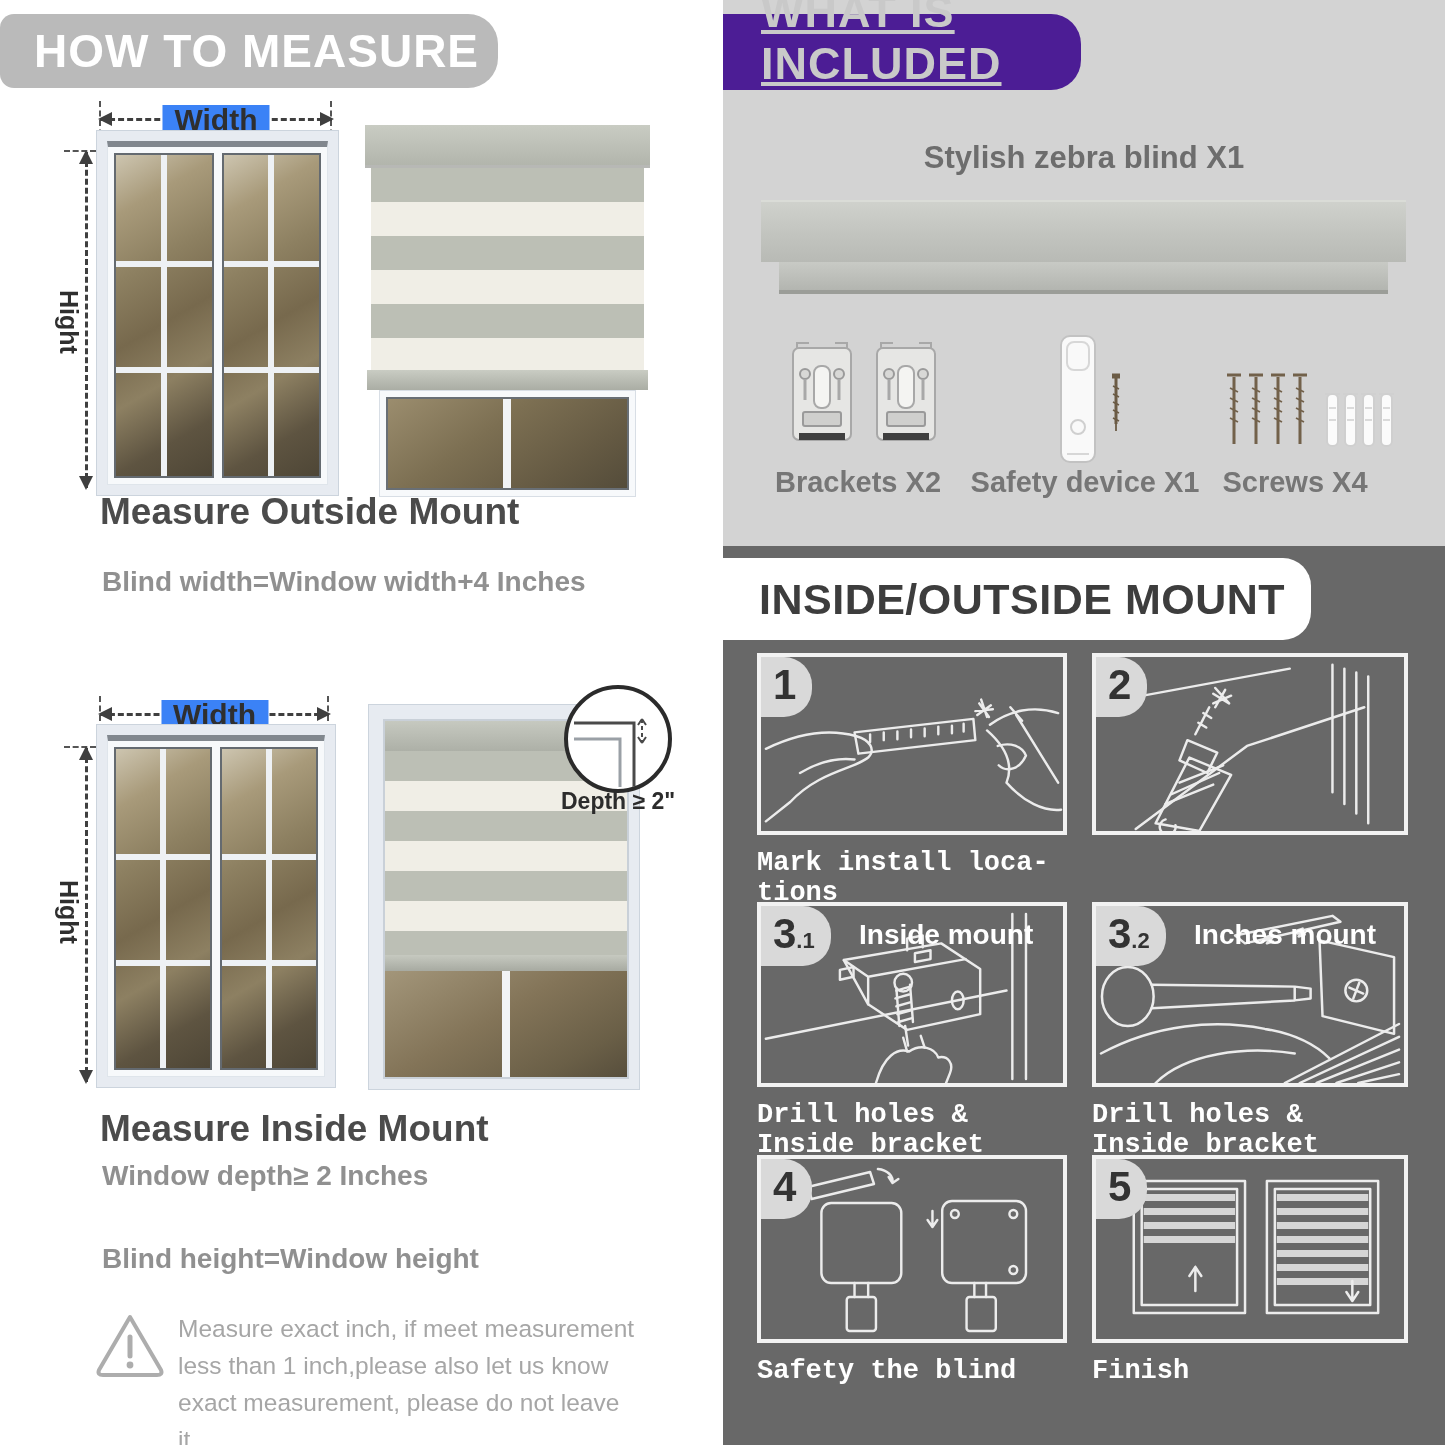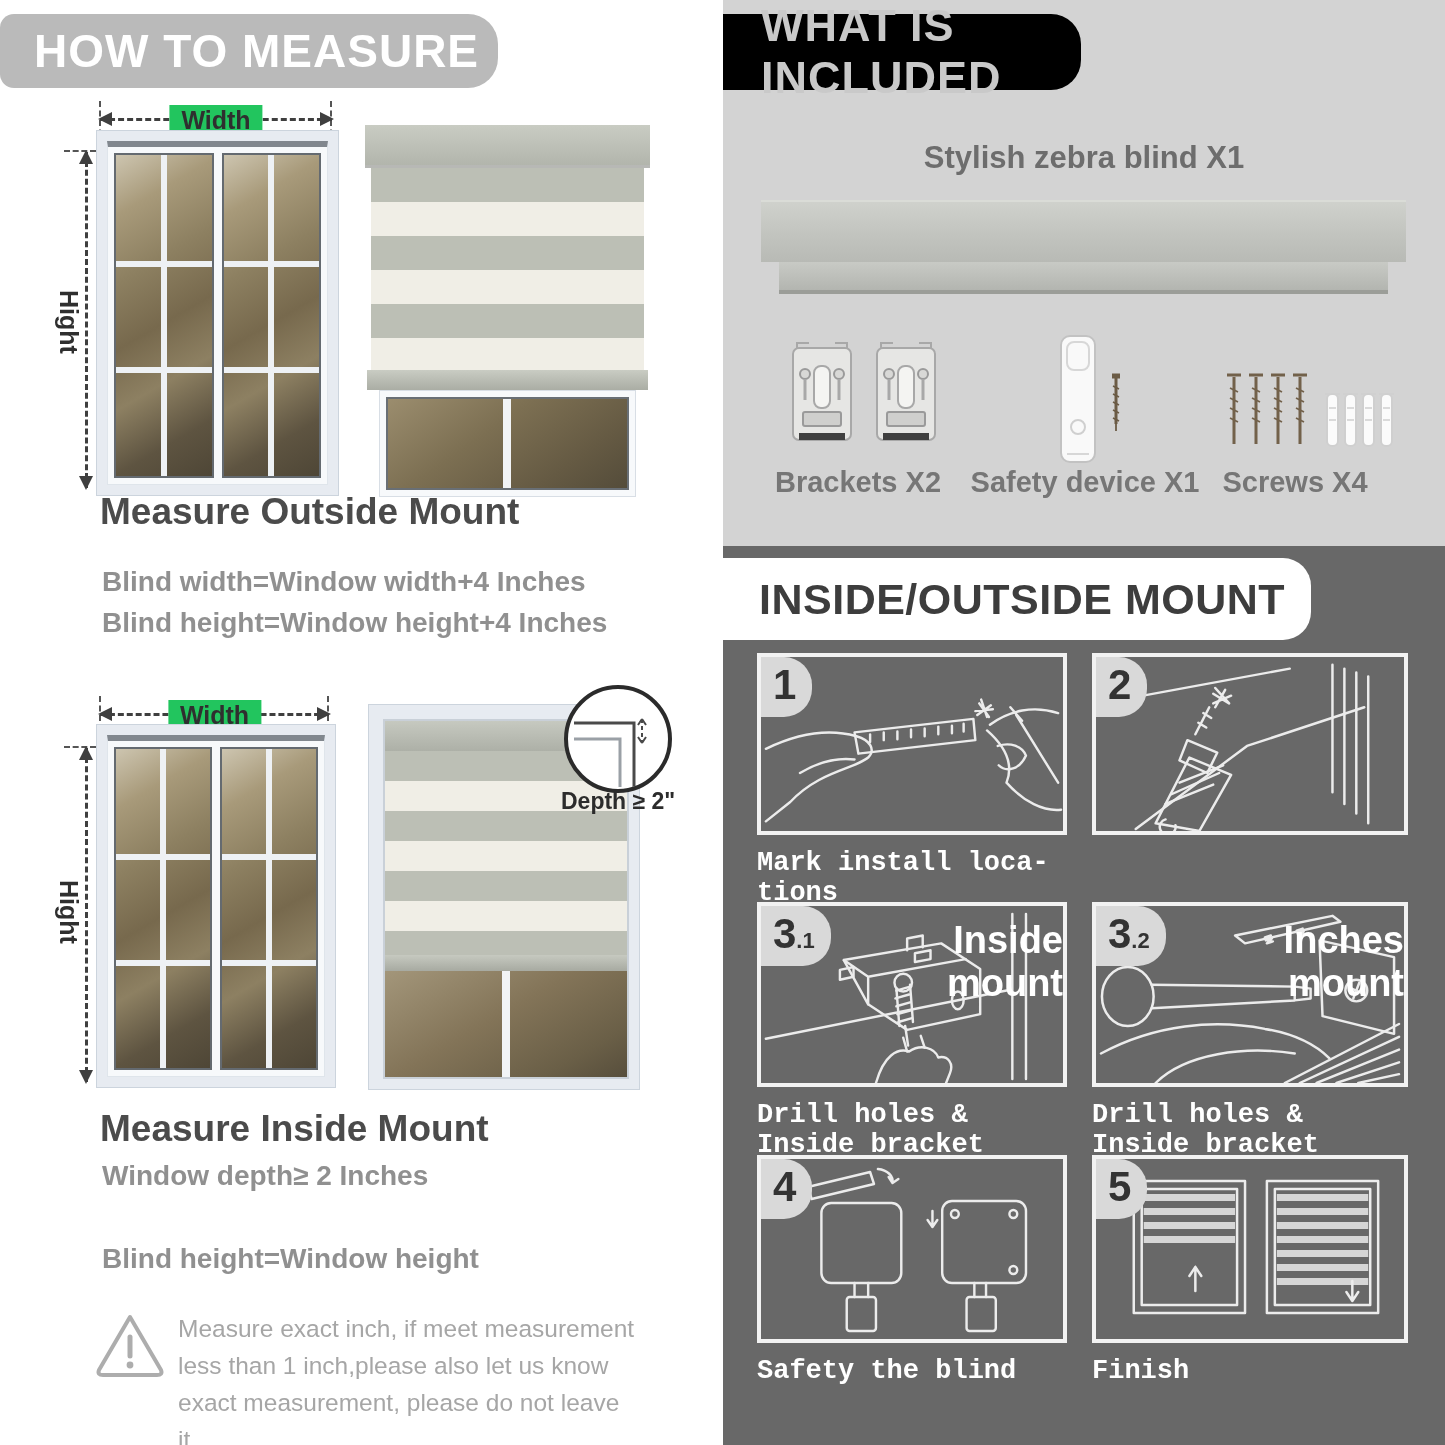--- a/index.html
+++ b/index.html
@@ -31,21 +31,21 @@
       linear-gradient(150deg, #cdc5b0 0%, #a89a7a 16%, #8d8061 34%, #77694d 52%, #8d8062 68%, #5e5441 85%, #4e4636 100%);
   }
 
   
   .dim-w { position:absolute; height:0; border-top:3px dashed #3f3f3f; }
   .dim-w::before { content:""; position:absolute; left:-2px; top:-9px;
     border-top:7px solid transparent; border-bottom:7px solid transparent; border-right:14px solid #3f3f3f; }
   .dim-w::after { content:""; position:absolute; right:-2px; top:-9px;
     border-top:7px solid transparent; border-bottom:7px solid transparent; border-left:14px solid #3f3f3f; }
   .dim-label { position:absolute; left:50%; top:-16px; transform:translateX(-50%);
-    background:#22c55e; padding:0 12px; color:#2f2f2f; font-size:25px; font-weight:bold; line-height:30px; }
+    background:#3b82f6; padding:0 12px; color:#2f2f2f; font-size:30px; font-weight:bold; line-height:30px; }
   .dim-v { position:absolute; width:0; border-left:3px dashed #3f3f3f; }
   .dim-v::before { content:""; position:absolute; top:-2px; left:-9px;
     border-left:7px solid transparent; border-right:7px solid transparent; border-bottom:14px solid #3f3f3f; }
   .dim-v::after { content:""; position:absolute; bottom:-2px; left:-9px;
     border-left:7px solid transparent; border-right:7px solid transparent; border-top:14px solid #3f3f3f; }
   .vlabel { position:absolute; writing-mode:vertical-rl; color:#2f2f2f; font-size:25px; font-weight:bold; }
   .guide-v { position:absolute; width:0; border-left:2px dashed #555; }
   .guide-h { position:absolute; height:0; border-top:2px dashed #555; }
 
   
@@ -79,44 +79,44 @@
   .depth-callout { position:absolute; left:564px; top:685px; width:108px; height:108px;
     border:4px solid #2b2b2b; border-radius:50%; background:#ffffff; box-sizing:border-box; overflow:hidden; }
   .depth-label { position:absolute; left:561px; top:788px; color:#2c2c2c; font-size:23px; font-weight:bold; }
 
   
   .warning-text { position:absolute; left:178px; top:1310px; width:458px;
     color:#a6a6a6; font-size:24.5px; line-height:37px; }
 
   
   .included-panel { position:absolute; left:723px; top:0; width:722px; height:546px; background:#d3d3d3; }
-  .included-header { position:absolute; left:0; top:14px; width:358px; height:76px; background:#000000;
-    border-radius:0 30px 30px 0; display:flex; align-items:center; padding-left:38px; box-sizing:border-box;
-    color:#c9c9c9; font-size:45px; font-weight:bold; letter-spacing:1px; }
+  .included-header { position:absolute; left:0; top:14px; width:358px; height:76px; background:#4c1d95;
+    border-radius:0 30px 30px 0; display:flex; align-items:flex-end; padding-left:38px; box-sizing:border-box;
+    color:#c9c9c9; font-size:45px; font-weight:bold; letter-spacing:1px;text-decoration:underline; }
   .product-label { position:absolute; left:0; top:140px; width:100%; text-align:center;
     color:#6d6d6d; font-size:31px; font-weight:bold; }
   .rail-main { position:absolute; left:38px; top:200px; width:645px; height:62px;
     background:linear-gradient(180deg,#d0d2cd 0%, #c2c4bf 55%, #b8bab5 100%); box-shadow:inset 0 2px 0 #dadcd7; }
   .rail-under{ position:absolute; left:56px; top:262px; width:609px; height:28px;
     background:linear-gradient(180deg,#c8cac5,#b3b5b0); border-bottom:4px solid #9b9d98; }
   .item-label { position:absolute; top:466px; transform:translateX(-50%);
     color:#767676; font-size:29px; font-weight:bold; white-space:nowrap; }
 
   .mount-panel { position:absolute; left:723px; top:546px; width:846px; height:899px; background:#686868; }
   .mount-header { position:absolute; left:0; top:12px; width:588px; height:82px; background:#ffffff;
     border-radius:0 28px 28px 0; display:flex; align-items:center; padding-left:36px; box-sizing:border-box;
     color:#3d3d3d; font-size:43px; font-weight:bold; letter-spacing:0.5px; }
   .step { position:absolute; }
   .step-box { position:relative; border:4px solid #f2f2f2; box-sizing:border-box; }
   .badge { position:absolute; left:0; top:0; height:56px; background:#d9d9d9;
     border-radius:0 28px 28px 0; display:flex; align-items:baseline; padding:4px 16px 0 12px;
     color:#333333; }
   .badge-num { font-size:42px; font-weight:bold; line-height:48px; }
   .badge-sub { font-size:22px; font-weight:bold; }
-  .step-title { position:absolute; left:112px; top:13px; color:#ffffff; font-size:38px; font-weight:bold; white-space:pre-wrap;text-align:right; }
+  .step-title { position:absolute; left:98px; top:13px; color:#ffffff; font-size:28px; font-weight:bold; white-space:pre-wrap;text-align:right; }
   .step-caption { margin-top:13px; color:#ffffff; font-size:27px; font-weight:bold; white-space:pre-wrap;font-family:Liberation Mono, monospace; }
   .art { position:absolute; left:0; top:0; width:100%; height:100%; }
   .art path, .art rect, .art circle, .art ellipse { fill:none; stroke:#ececec; stroke-width:2.5; stroke-linecap:round; stroke-linejoin:round; }
   .art .fillstripe { fill:#d6d6d6; stroke:none; }
 </style>
 </head>
 <body>
 
 <div class="page">
 
@@ -144,21 +144,20 @@
     <div class="bo-rail"></div>
     <div class="bo-fabric"></div>
     <div class="bo-bottom"></div>
     <div class="bo-window">
       <div class="mini-glass"></div>
     </div>
   </div>
 
   <div class="section-title" style="left:100px;top:491px">Measure Outside Mount</div>
   <div class="body-line" style="left:102px;top:566px">Blind width=Window width+4 Inches</div>
-  <div class="body-line" style="left:102px;top:607px">Blind height=Window height+4 Inches</div>
 
   <div class="guide-v" style="left:99px;top:696px;height:44px"></div>
   <div class="guide-v" style="left:327px;top:696px;height:44px"></div>
   <div class="dim-w" style="left:100px;top:713px;width:229px">
     <span class="dim-label">Width</span>
   </div>
   <div class="guide-h" style="left:64px;top:746px;width:32px"></div>
   <div class="dim-v" style="left:85px;top:748px;height:334px"></div>
   <span class="vlabel" style="left:54px;top:880px">Hight</span>
 

